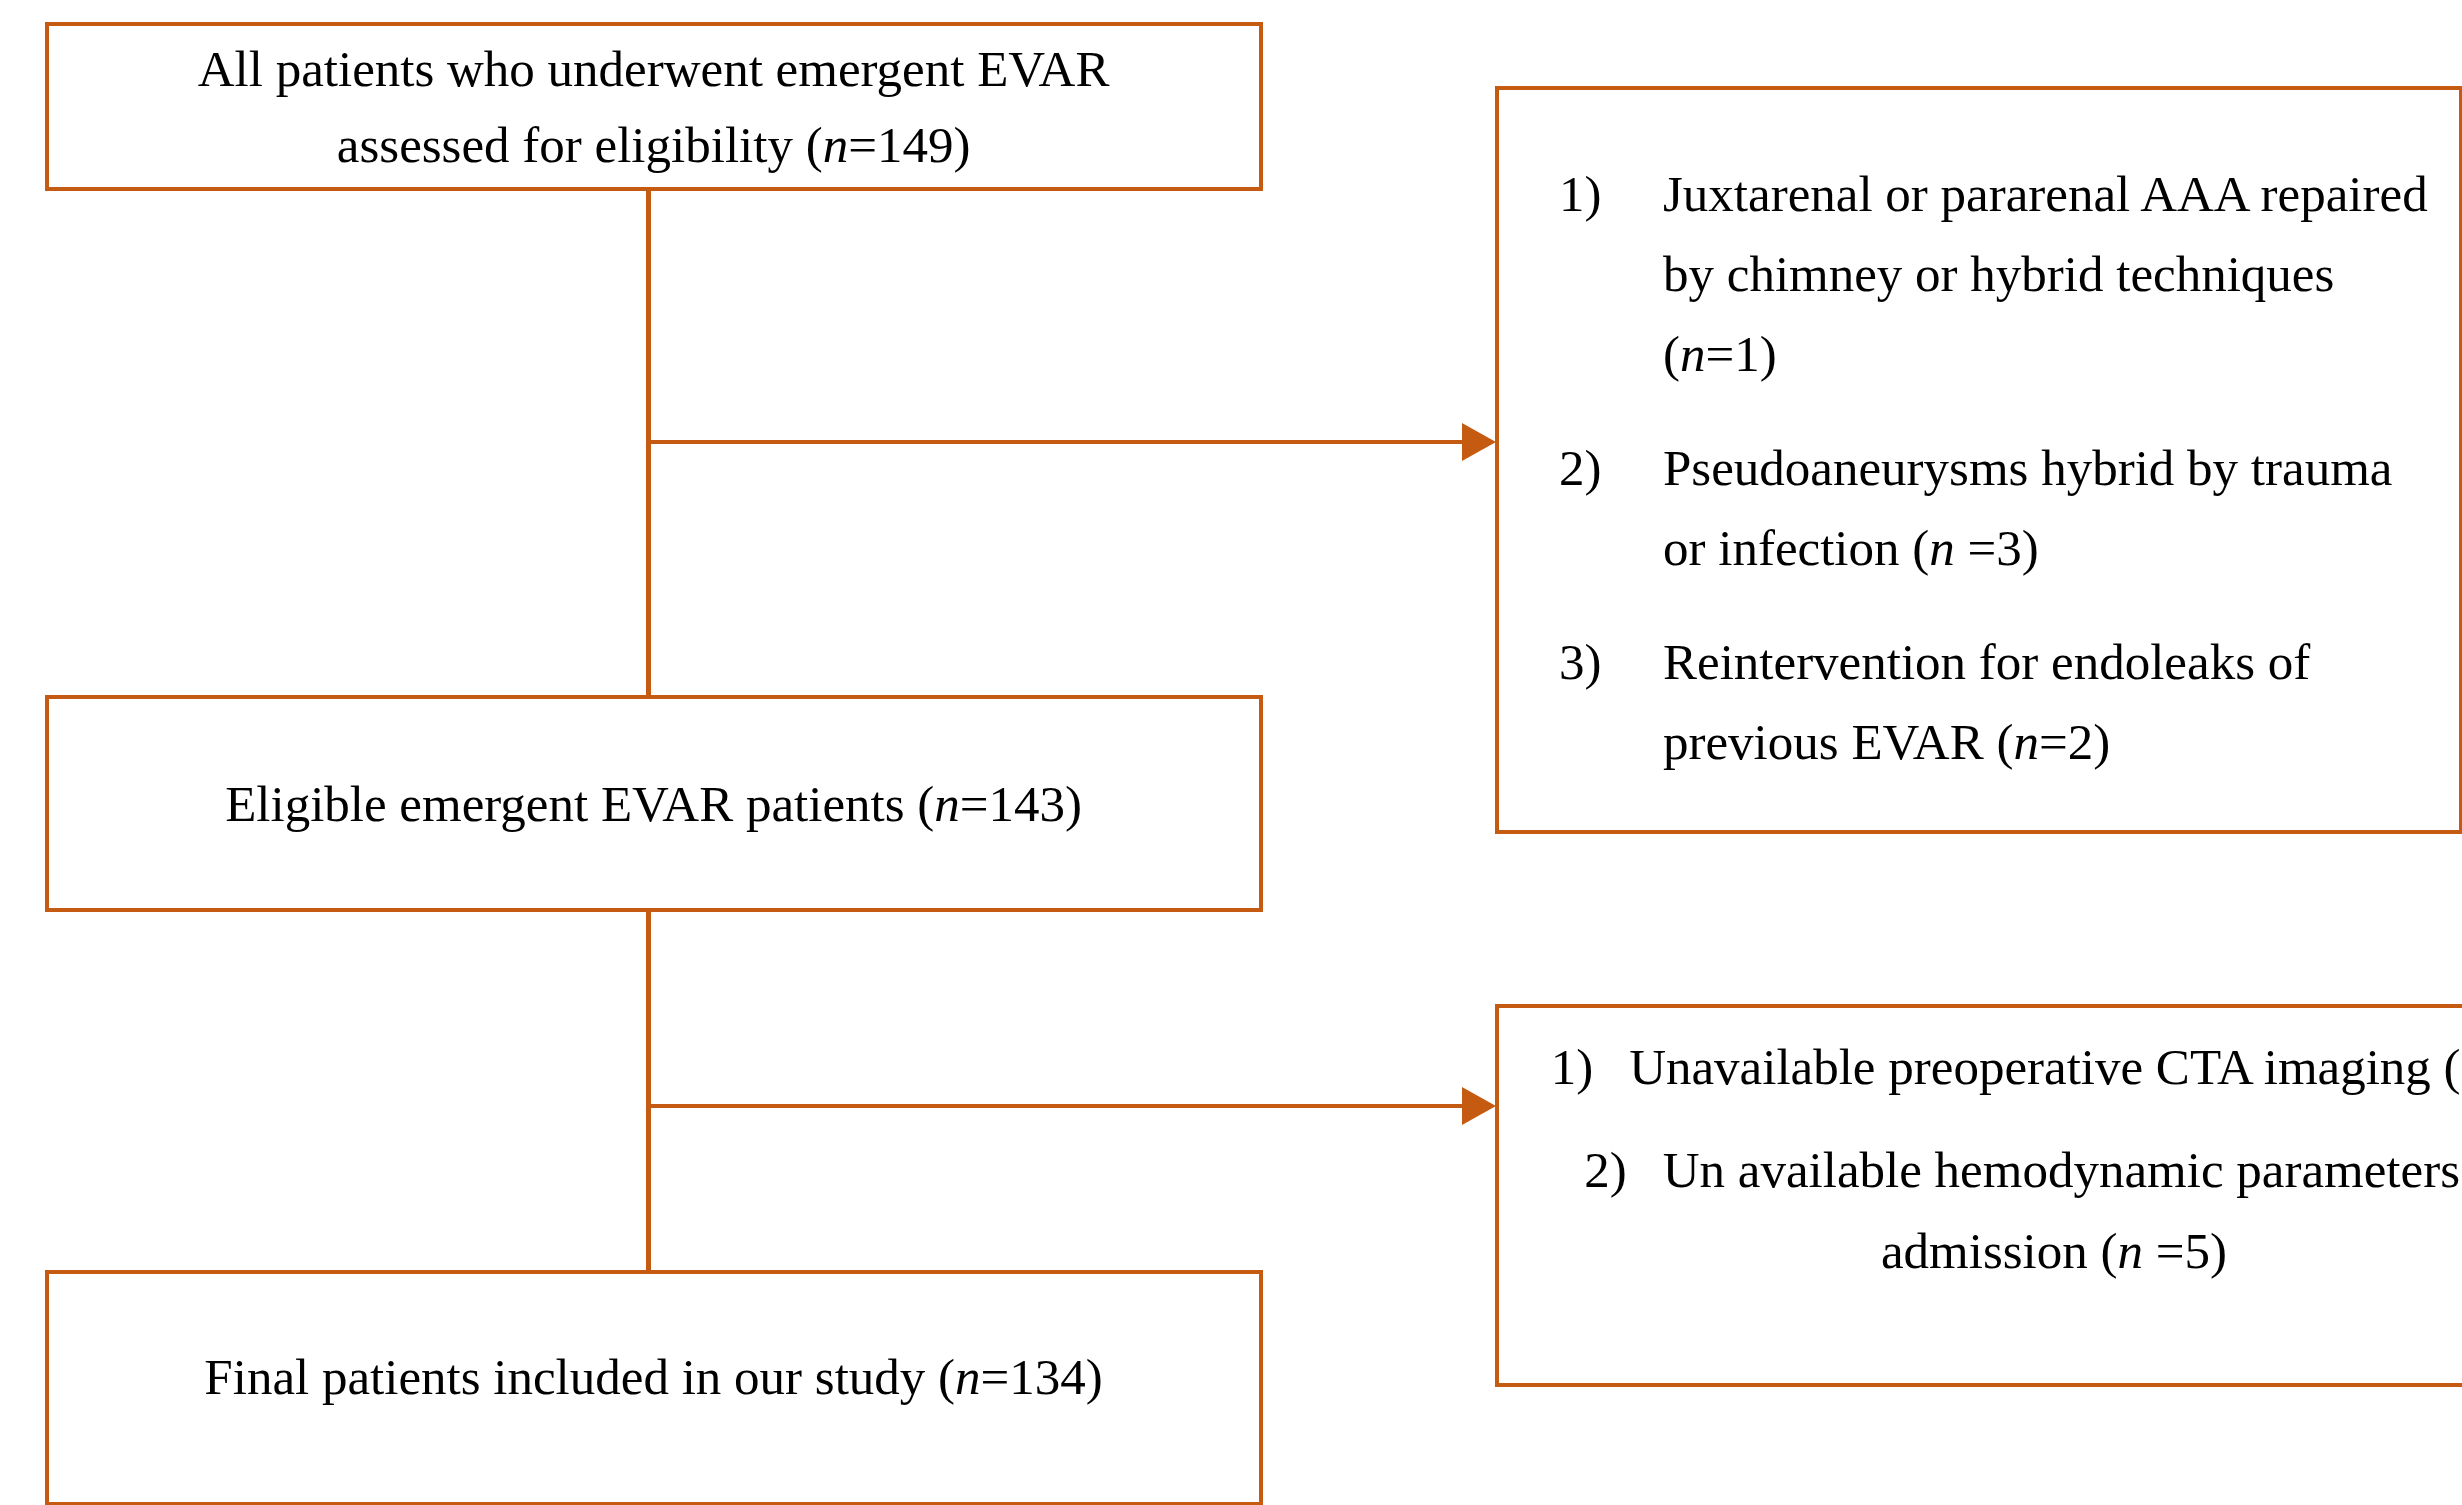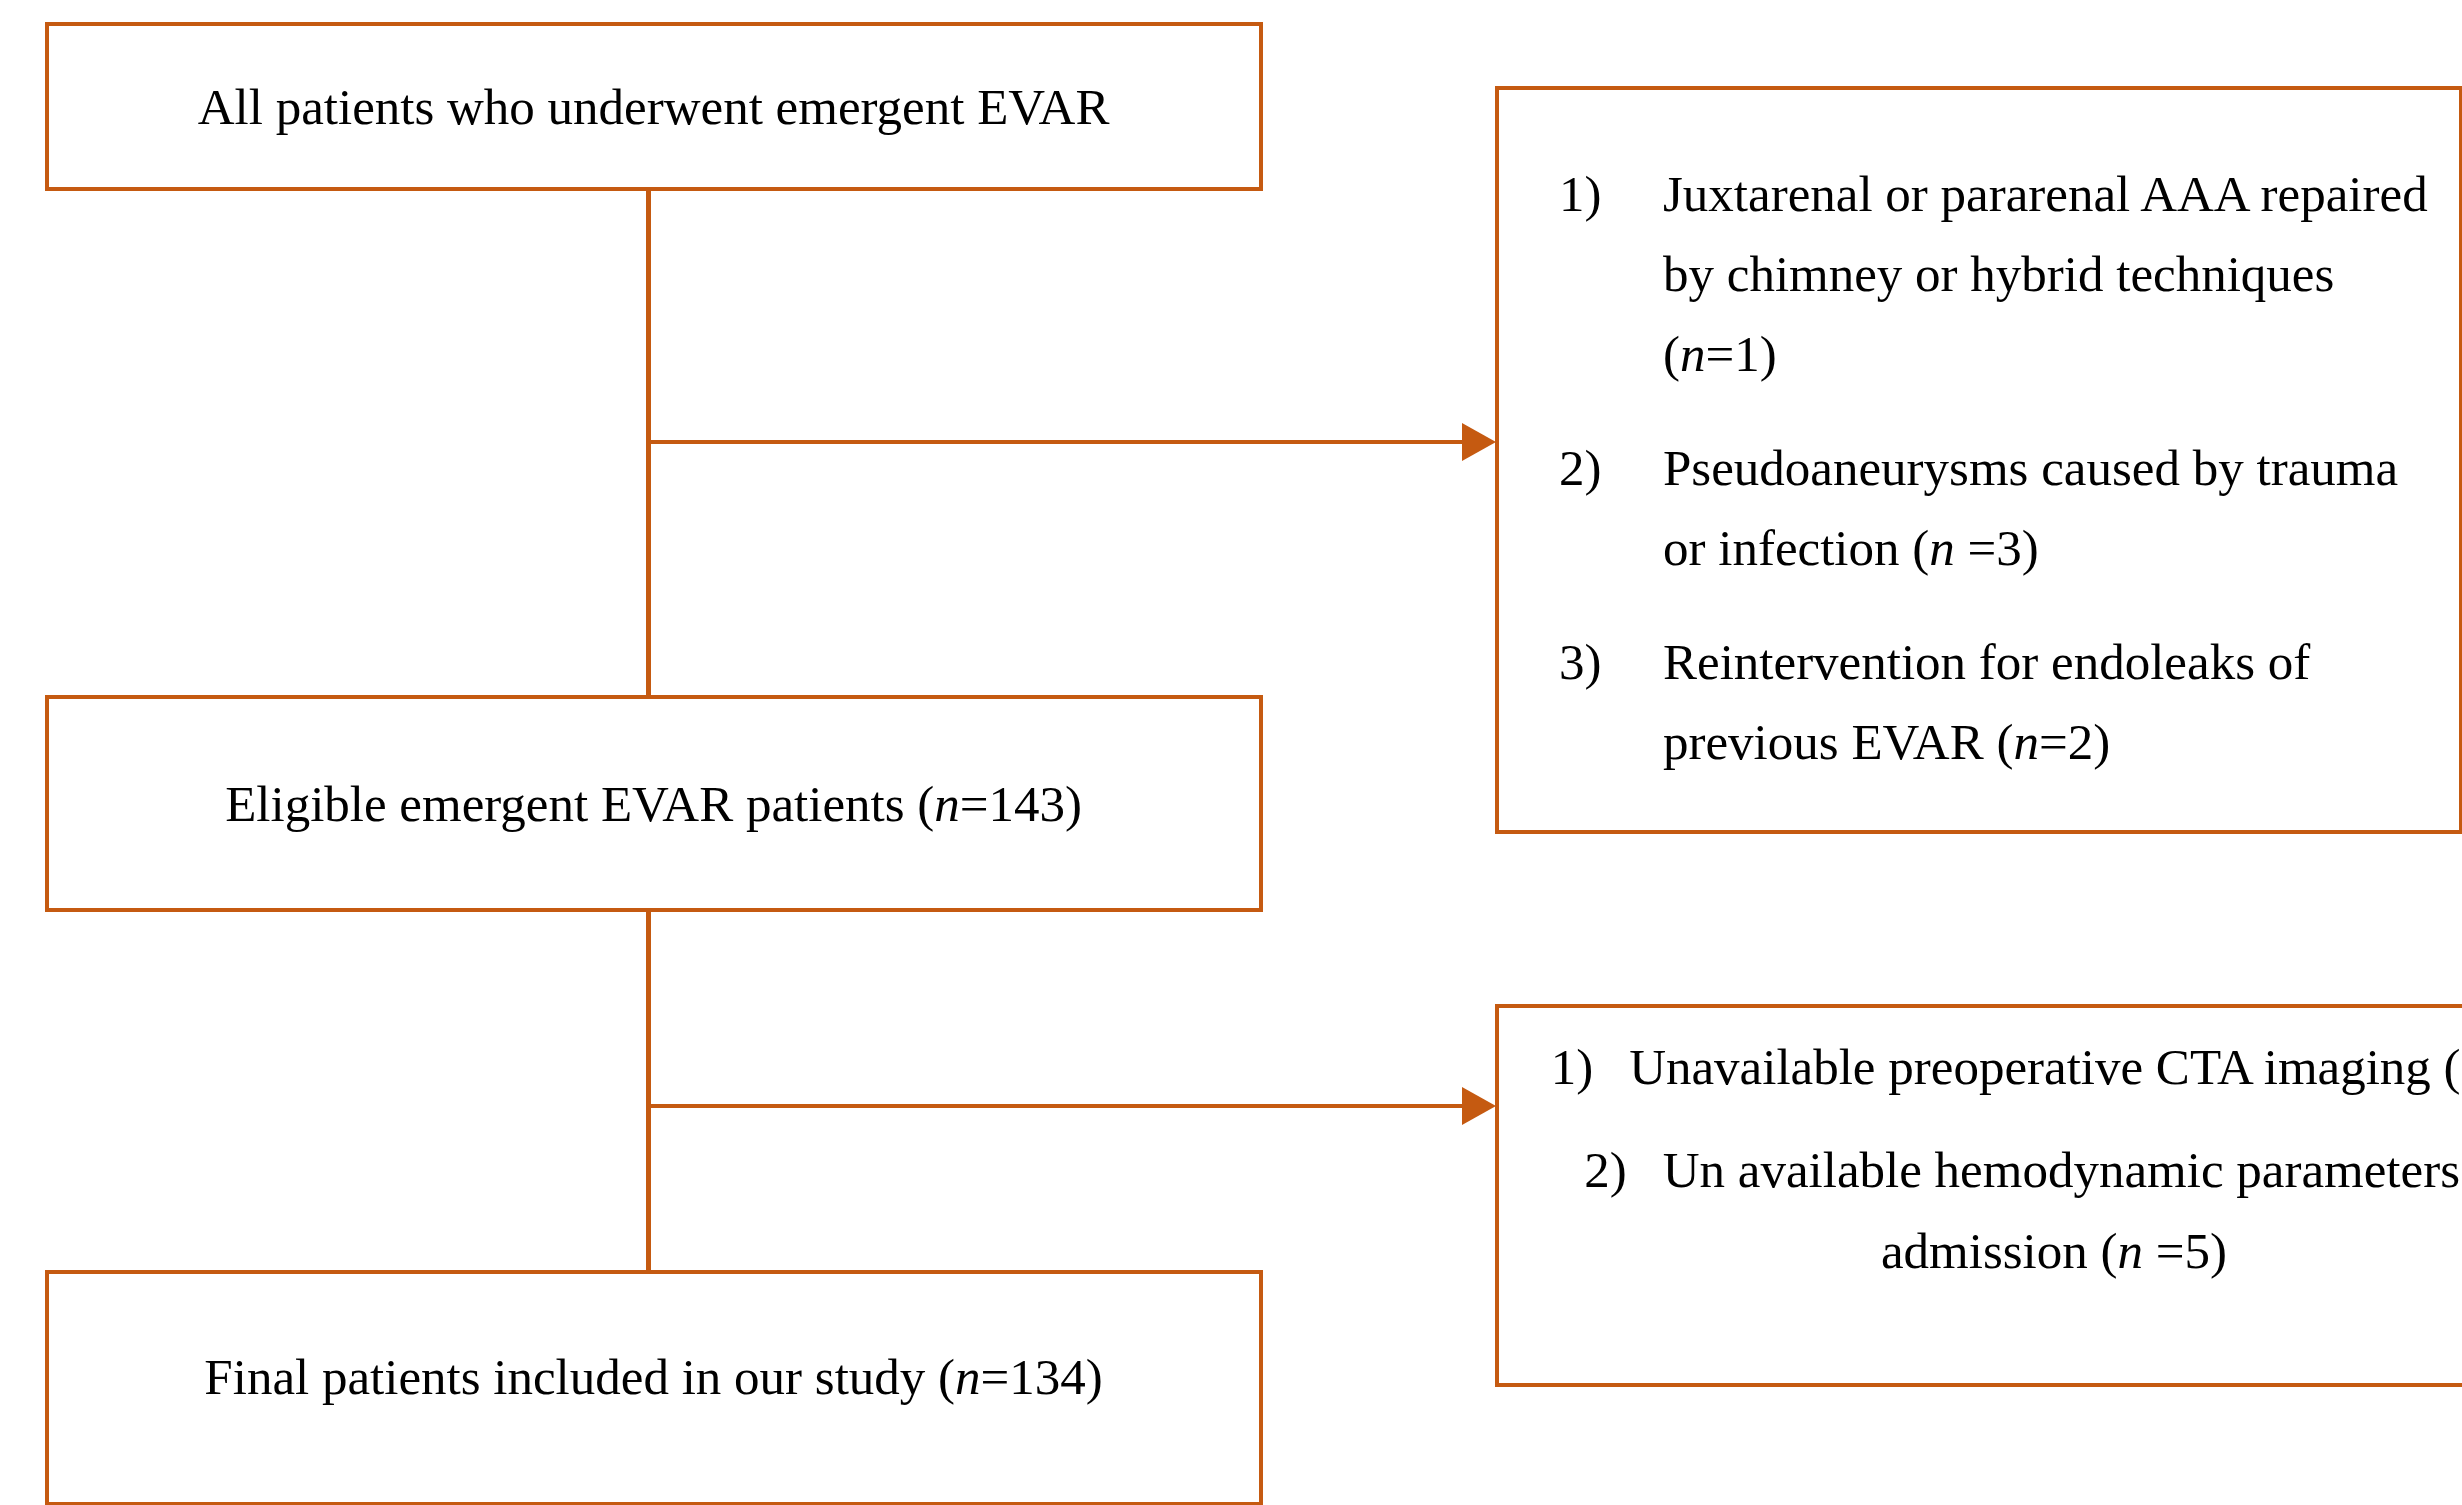--- a/index.html
+++ b/index.html
@@ -61,40 +61,41 @@
     <div class="hline"></div>
     <div class="ahead"></div>
   </div>
   <div class="harrow" style="left:629px;top:1087px;width:848px">
     <div class="hline"></div>
     <div class="ahead"></div>
   </div>
 
   <div class="fbox centerbox" style="left:25.6px;top:22.4px;width:1218px;height:169px">
     <span class="blk">All patients who underwent emergent EVAR</span>
+    <span class="blk"><span>assessed for eligibility (</span><em class="nvar">n</em><span>=149)</span></span>
   </div>
 
   <div class="fbox centerbox" style="left:25.6px;top:695px;width:1218px;height:217px">
     <span class="blk"><span>Eligible emergent EVAR patients (</span><em class="nvar">n</em><span>=143)</span></span>
   </div>
 
   <div class="fbox centerbox" style="left:25.6px;top:1270px;width:1218px;height:236px;padding-bottom:22.4px">
     <span class="blk"><span>Final patients included in our study (</span><em class="nvar">n</em><span>=134)</span></span>
   </div>
 
   <div class="fbox listbox" style="left:1476px;top:86px;width:968px;height:748px">
 
     <div class="xitem">
       <span class="num">1)</span>
       <span class="body"><span>Juxtarenal or pararenal AAA repaired by chimney or hybrid techniques (</span><em class="nvar">n</em><span>=1)</span></span>
     </div>
 
     <div class="xitem">
       <span class="num">2)</span>
-      <span class="body"><span>Pseudoaneurysms caused by trauma or infection (</span><em class="nvar">n</em><span> =3)</span></span>
+      <span class="body"><span>Pseudoaneurysms hybrid by trauma or infection (</span><em class="nvar">n</em><span> =3)</span></span>
     </div>
 
     <div class="xitem">
       <span class="num">3)</span>
       <span class="body"><span>Reintervention for endoleaks of previous EVAR (</span><em class="nvar">n</em><span>=2)</span></span>
     </div>
   </div>
 
   <div class="fbox centerlist" style="left:1476px;top:1004px;width:1118px;height:383px">
 

